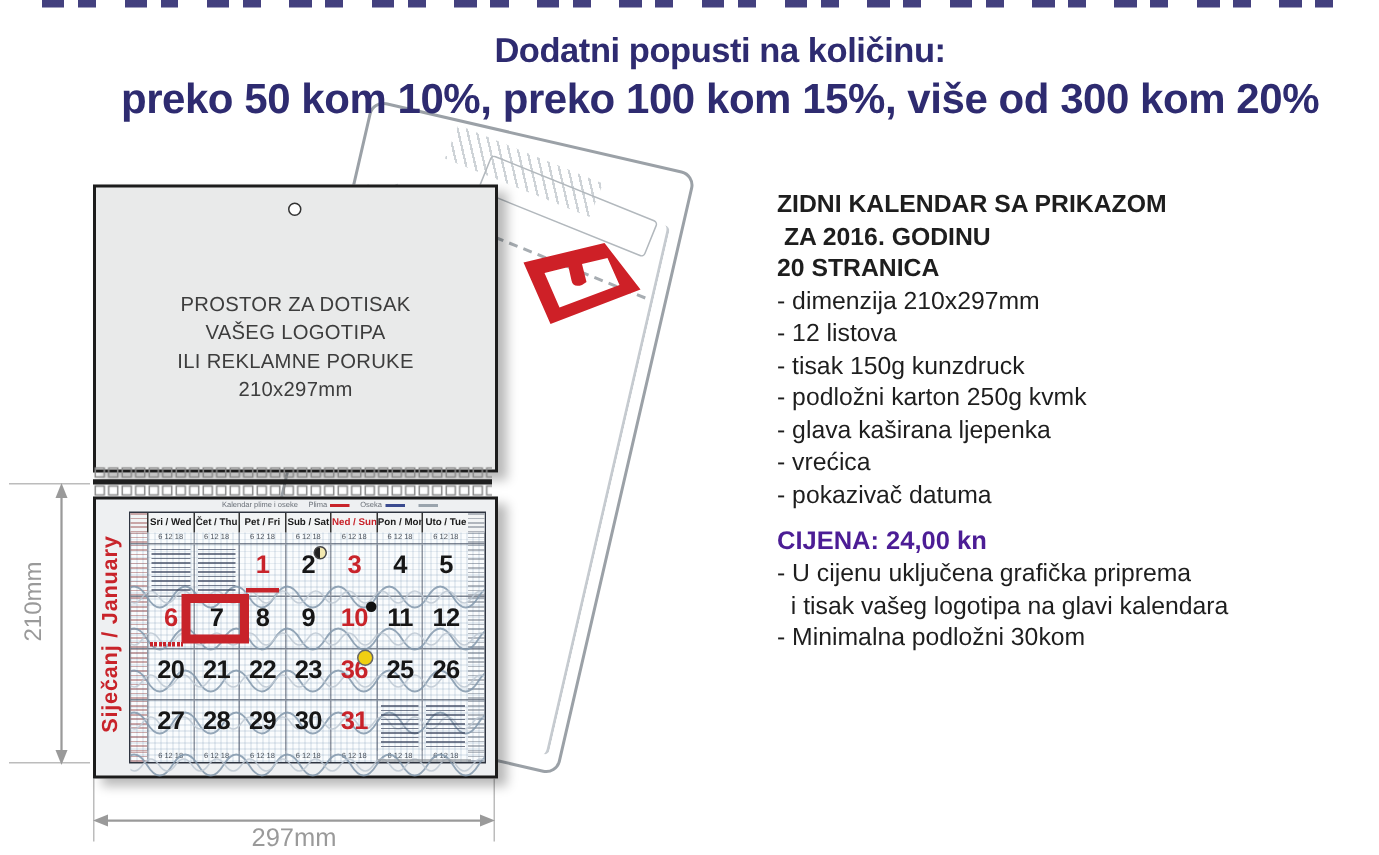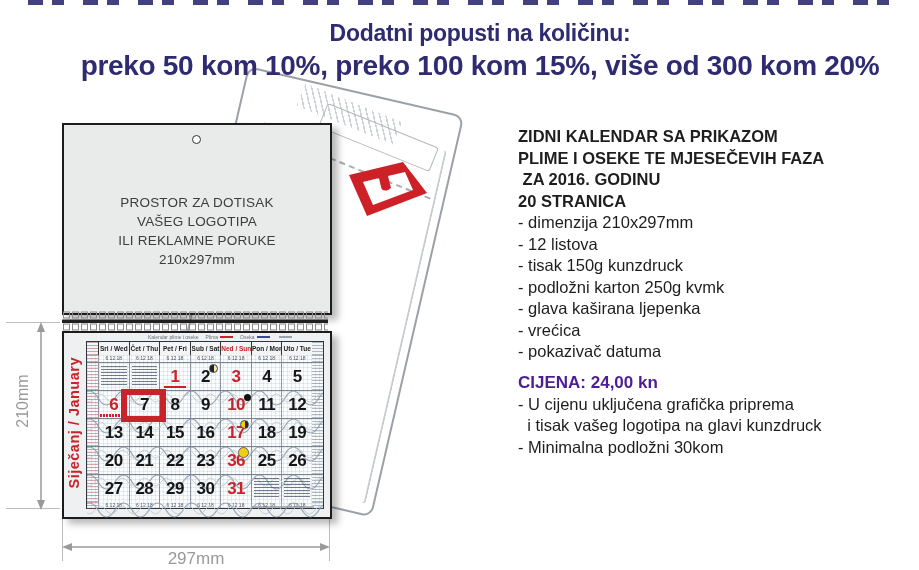--- a/index.html
+++ b/index.html
@@ -224,31 +224,20 @@
           <div class="cell"><span class="day">7</span><div class="frame"></div></div>
           <div class="cell"><span class="day">8</span></div>
           <div class="cell"><span class="day">9</span></div>
           <div class="cell"><span class="day red">10</span><div class="moon m-new"></div></div>
           <div class="cell"><span class="day">11</span></div>
           <div class="cell"><span class="day">12</span></div>
           <div class="sc scR"></div>
         </div>
         <div class="grow wrow" style="flex: 1 1 0%;">
           <div class="sc"></div>
-          <div class="cell"><span class="day">13</span></div>
-          <div class="cell"><span class="day">14</span></div>
-          <div class="cell"><span class="day">15</span></div>
-          <div class="cell"><span class="day">16</span></div>
-          <div class="cell"><span class="day red">17</span><div class="moon m-first"></div></div>
-          <div class="cell"><span class="day">18</span></div>
-          <div class="cell"><span class="day">19</span></div>
-          <div class="sc scR"></div>
-        </div>
-        <div class="grow wrow" style="flex: 1 1 0%;">
-          <div class="sc"></div>
           <div class="cell"><span class="day">20</span></div>
           <div class="cell"><span class="day">21</span></div>
           <div class="cell"><span class="day">22</span></div>
           <div class="cell"><span class="day">23</span></div>
           <div class="cell"><span class="day red">36</span><div class="moon m-full"></div></div>
           <div class="cell"><span class="day">25</span></div>
           <div class="cell"><span class="day">26</span></div>
           <div class="sc scR"></div>
         </div>
         <div class="grow wrow" style="flex: 1 1 0%;">
@@ -295,34 +284,33 @@
   <svg class="dimsvg" style="left:60px;top:540px;" width="272" height="14">
     <line x1="8" y1="7" x2="264" y2="7" stroke="#9a9a9a" stroke-width="1.5"></line>
     <polygon points="2,7 12,3 12,11" fill="#9a9a9a"></polygon>
     <polygon points="270,7 260,3 260,11" fill="#9a9a9a"></polygon>
   </svg>
   <div class="dim-h-label">297mm</div>
 
   <div class="details">
     <div>
         <div class="t-line">ZIDNI KALENDAR SA PRIKAZOM</div>
-        <div class="t-line">PLIME I OSEKE TE MJESEČEVIH FAZA</div>
         <div class="t-line"> ZA 2016. GODINU</div>
         <div class="t-line">20 STRANICA</div>
       </div>
     <div>
         <div class="feat">- dimenzija 210x297mm</div>
         <div class="feat">- 12 listova</div>
         <div class="feat">- tisak 150g kunzdruck</div>
         <div class="feat">- podložni karton 250g kvmk</div>
         <div class="feat">- glava kaširana ljepenka</div>
         <div class="feat">- vrećica</div>
         <div class="feat">- pokazivač datuma</div>
       </div>
     <div class="price">CIJENA: 24,00 kn</div>
     <div>
         <div class="feat">- U cijenu uključena grafička priprema</div>
-        <div class="feat">  i tisak vašeg logotipa na glavi kunzdruck</div>
+        <div class="feat">  i tisak vašeg logotipa na glavi kalendara</div>
         <div class="feat">- Minimalna podložni 30kom</div>
       </div>
   </div>
 
 </div>
 
 </body></html>

